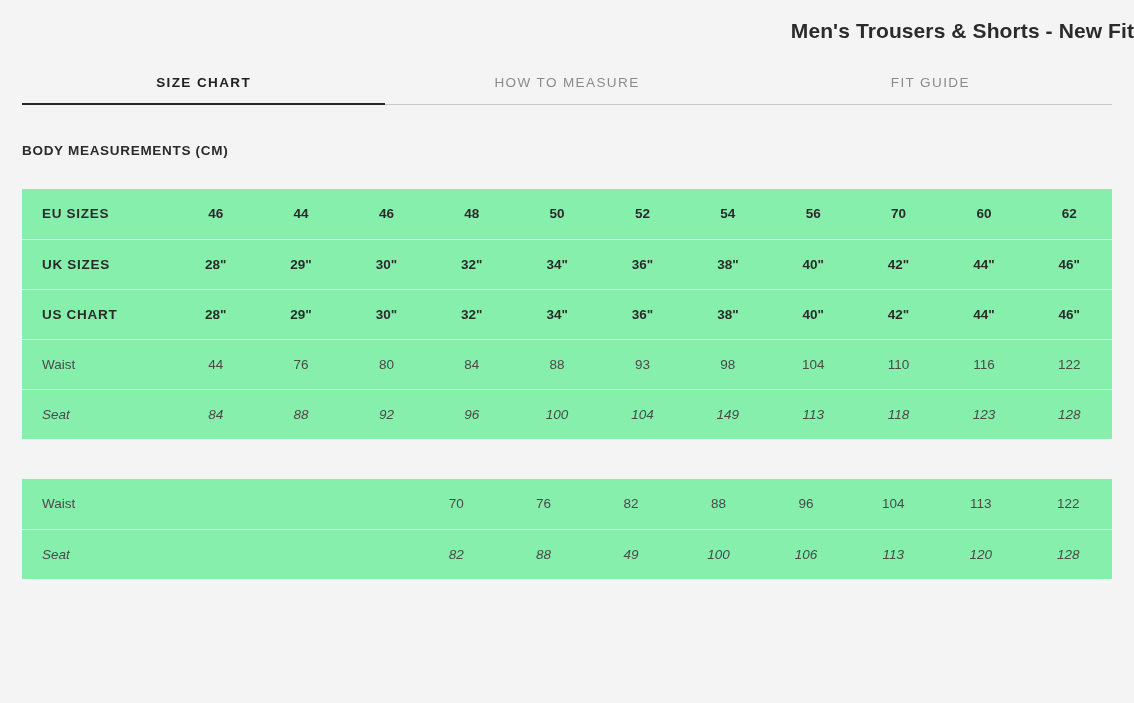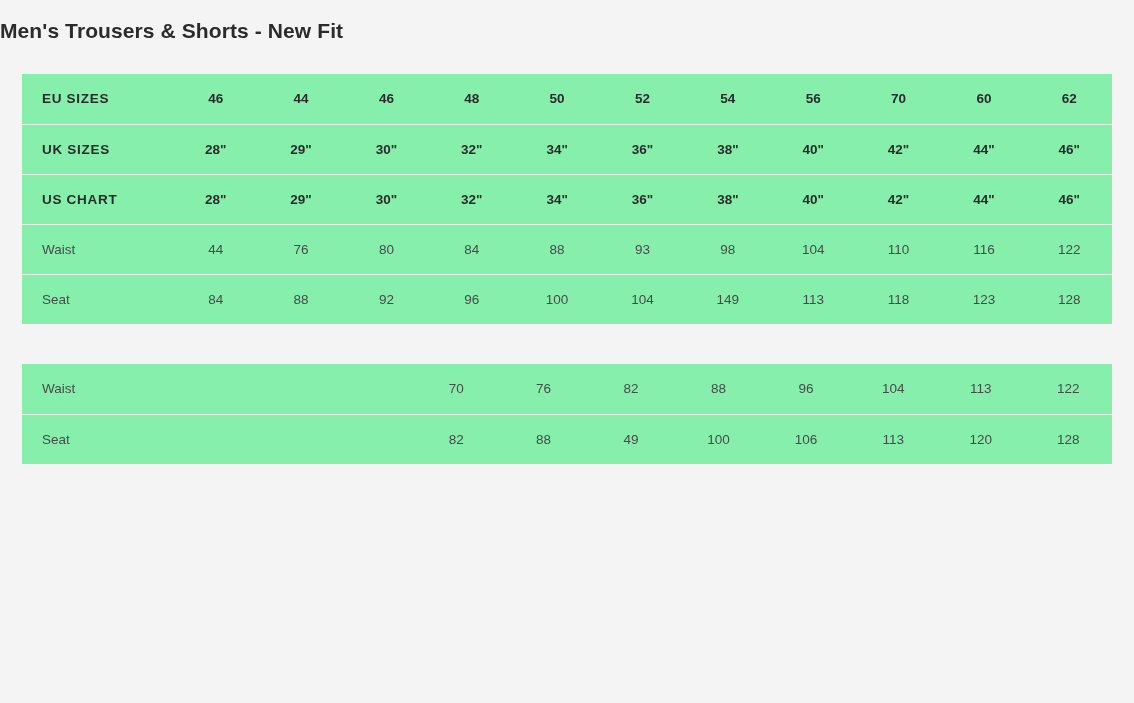--- a/index.html
+++ b/index.html
@@ -14,21 +14,21 @@
     color: #333333;
     overflow: hidden;
   }
   .page {
     position: relative;
     width: 1134px;
     height: 703px;
     box-sizing: border-box;
   }
   .title {
-    text-align: left;
+    text-align: right;
     font-size: 21px;
     font-weight: bold;
     color: #2b2b2b;
     padding-top: 19px;
     letter-spacing: 0.1px;
   }
   .tabs {
     display: flex;
     margin: 22px 22px 0 22px;
     border-bottom: 1px solid #c9c9c9;
@@ -71,21 +71,21 @@
     height: 50px;
   }
   tr.row.white { background: #86efac; }
   td {
     border-bottom: 1px solid #ececec;
     font-size: 13.5px;
     text-align: center;
     vertical-align: middle;
     color: #3b3b3b;
   }
-  tr.row:last-child td { border-bottom: none; }
+  tr.row:last-child td { border-bottom: none; font-style: italic; }
   td.label {
     text-align: left;
     padding-left: 20px;
     width: 130px;
   }
   td.head-label {
     text-align: left;
     padding-left: 20px;
     font-weight: bold;
     letter-spacing: 0.7px;
@@ -103,21 +103,27 @@
   }
   td.spacer { width: 150px; }
 </style>
 </head>
 <body>
 
 <div class="page">
 
   <div class="title">Men's Trousers &amp; Shorts - New Fit</div>
 
-
+  <div class="tabs">
+    <div class="tab active">SIZE CHART</div>
+    <div class="tab">HOW TO MEASURE</div>
+    <div class="tab">FIT GUIDE</div>
+  </div>
+
+  <div class="section-title">BODY MEASUREMENTS (CM)</div>
 
   <div class="table-wrap first">
     <table>
       <tbody>
         <tr class="row white header-row">
           <td class="head-label">EU SIZES</td>
           <td>46</td>
           <td>44</td>
           <td>46</td>
           <td>48</td>

